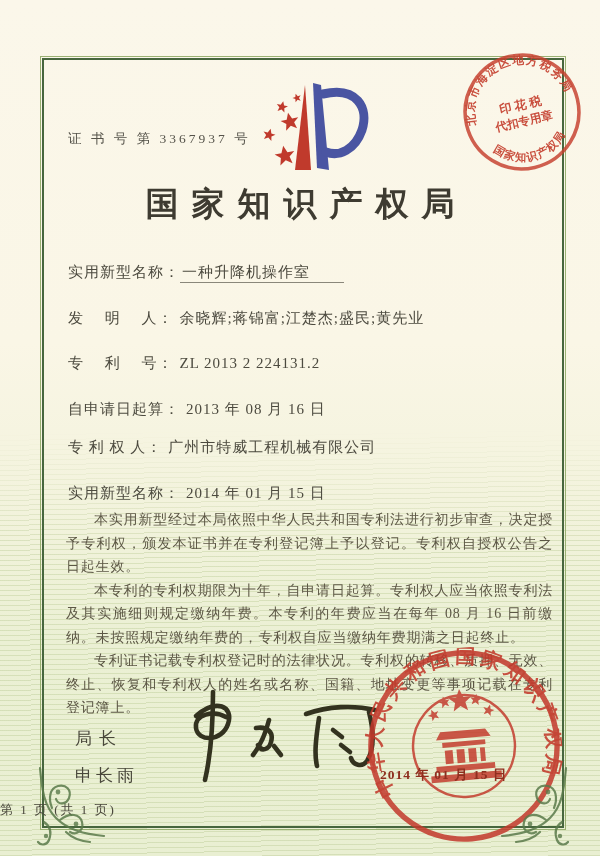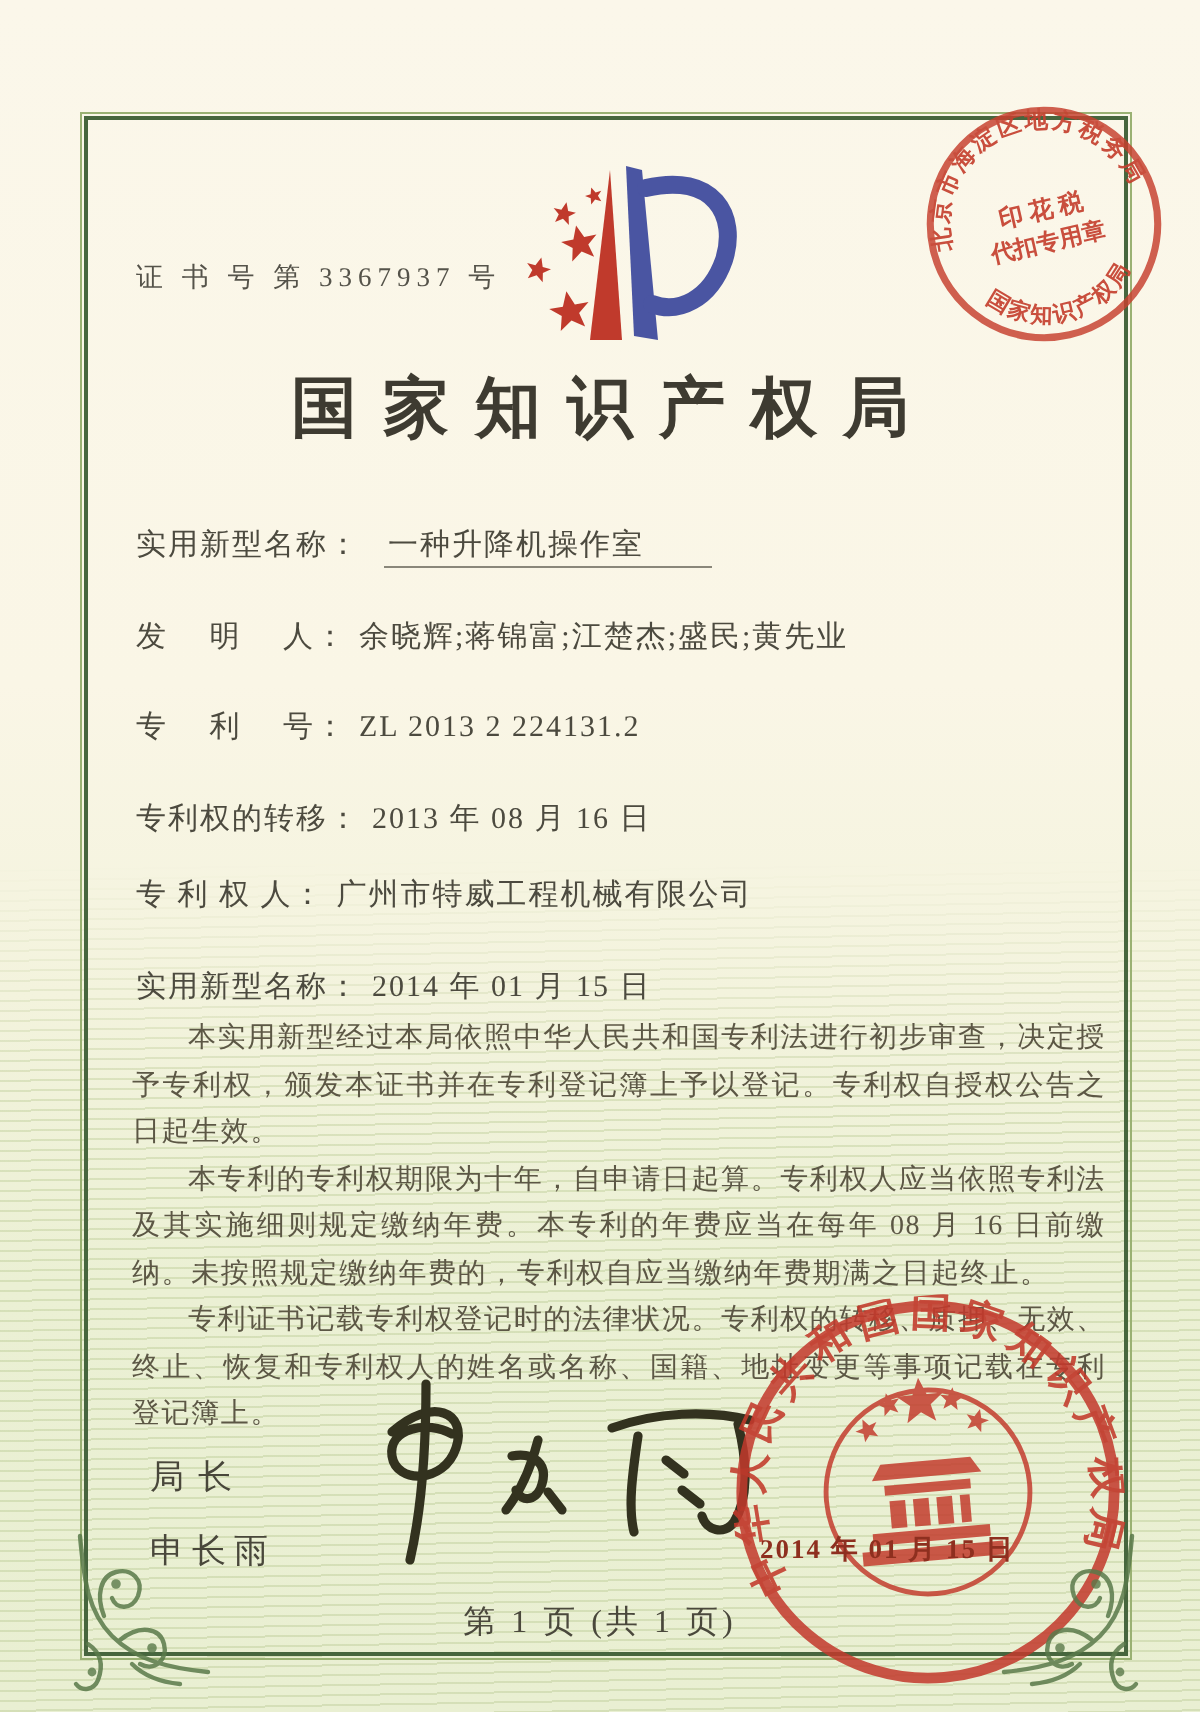--- a/index.html
+++ b/index.html
@@ -40,21 +40,21 @@
     font-size:33px;letter-spacing:13px;color:#3e3b31;font-weight:600;
     text-indent:13px;
   }
   .field{
     position:absolute;left:68px;right:50px;
     font-size:15px;color:#4c4a3f;letter-spacing:1px;white-space:nowrap;
   }
   .field .lbl{display:inline-block;}
   .field .val{margin-left:6px;}
   .field .underlined{
-    border-bottom:1px solid #8a877a;padding:0 34px 2px 2px;margin-left:12px;
+    border-bottom:1px solid #8a877a;padding:0 34px 2px 2px;margin-left:0;
   }
   .f0{top:263px}.f1{top:309px}.f2{top:354px}.f3{top:400px}.f4{top:438px}.f5{top:484px}
   .body-text{
     position:absolute;left:66px;right:47px;top:508px;color:#5c5745;
   }
   .body-text p{
     margin:0;font-size:14px;line-height:23.5px;text-align:justify;
     text-indent:2em;letter-spacing:.8px;
   }
   .sig-label{
@@ -66,22 +66,22 @@
   .main-seal{
     position:absolute;left:366px;top:648px;width:196px;height:196px;
     transform:rotate(-5deg);opacity:.93;
   }
   .seal-date{
     position:absolute;left:380px;top:766px;
     font-size:13.5px;font-weight:bold;color:#8e2f1f;letter-spacing:1px;
     white-space:nowrap;
   }
   .footer{
-    position:absolute;left:0;right:0;top:801px;text-align:center;
-    font-size:16px;color:#4a483c;letter-spacing:2px;
+    position:absolute;left:0;right:0;top:801px;text-align:left;
+    font-size:13px;color:#4a483c;letter-spacing:2px;
   }
   .corner{position:absolute;width:86px;height:86px;}
   .corner-bl{left:22px;bottom:8px;}
   .corner-br{right:16px;bottom:8px;transform:scaleX(-1);}
   svg{display:block}
 </style>
 </head>
 <body>
 
 <div class="paper">
@@ -134,21 +134,21 @@
   <div class="field f0">
     <span class="lbl">实用新型名称：</span><span class="val underlined">一种升降机操作室</span>
   </div>
   <div class="field f1">
     <span class="lbl">发　 明　 人：</span><span class="val">余晓辉;蒋锦富;江楚杰;盛民;黄先业</span>
   </div>
   <div class="field f2">
     <span class="lbl">专　 利　 号：</span><span class="val">ZL 2013 2 224131.2</span>
   </div>
   <div class="field f3">
-    <span class="lbl">专利权的转移：</span><span class="val">2013 年 08 月 16 日</span>
+    <span class="lbl">自申请日起算：</span><span class="val">2013 年 08 月 16 日</span>
   </div>
   <div class="field f4">
     <span class="lbl">专 利 权 人：</span><span class="val">广州市特威工程机械有限公司</span>
   </div>
   <div class="field f5">
     <span class="lbl">实用新型名称：</span><span class="val">2014 年 01 月 15 日</span>
   </div>
 
   <div class="body-text">
     <p>本实用新型经过本局依照中华人民共和国专利法进行初步审查，决定授予专利权，颁发本证书并在专利登记簿上予以登记。专利权自授权公告之日起生效。</p>

